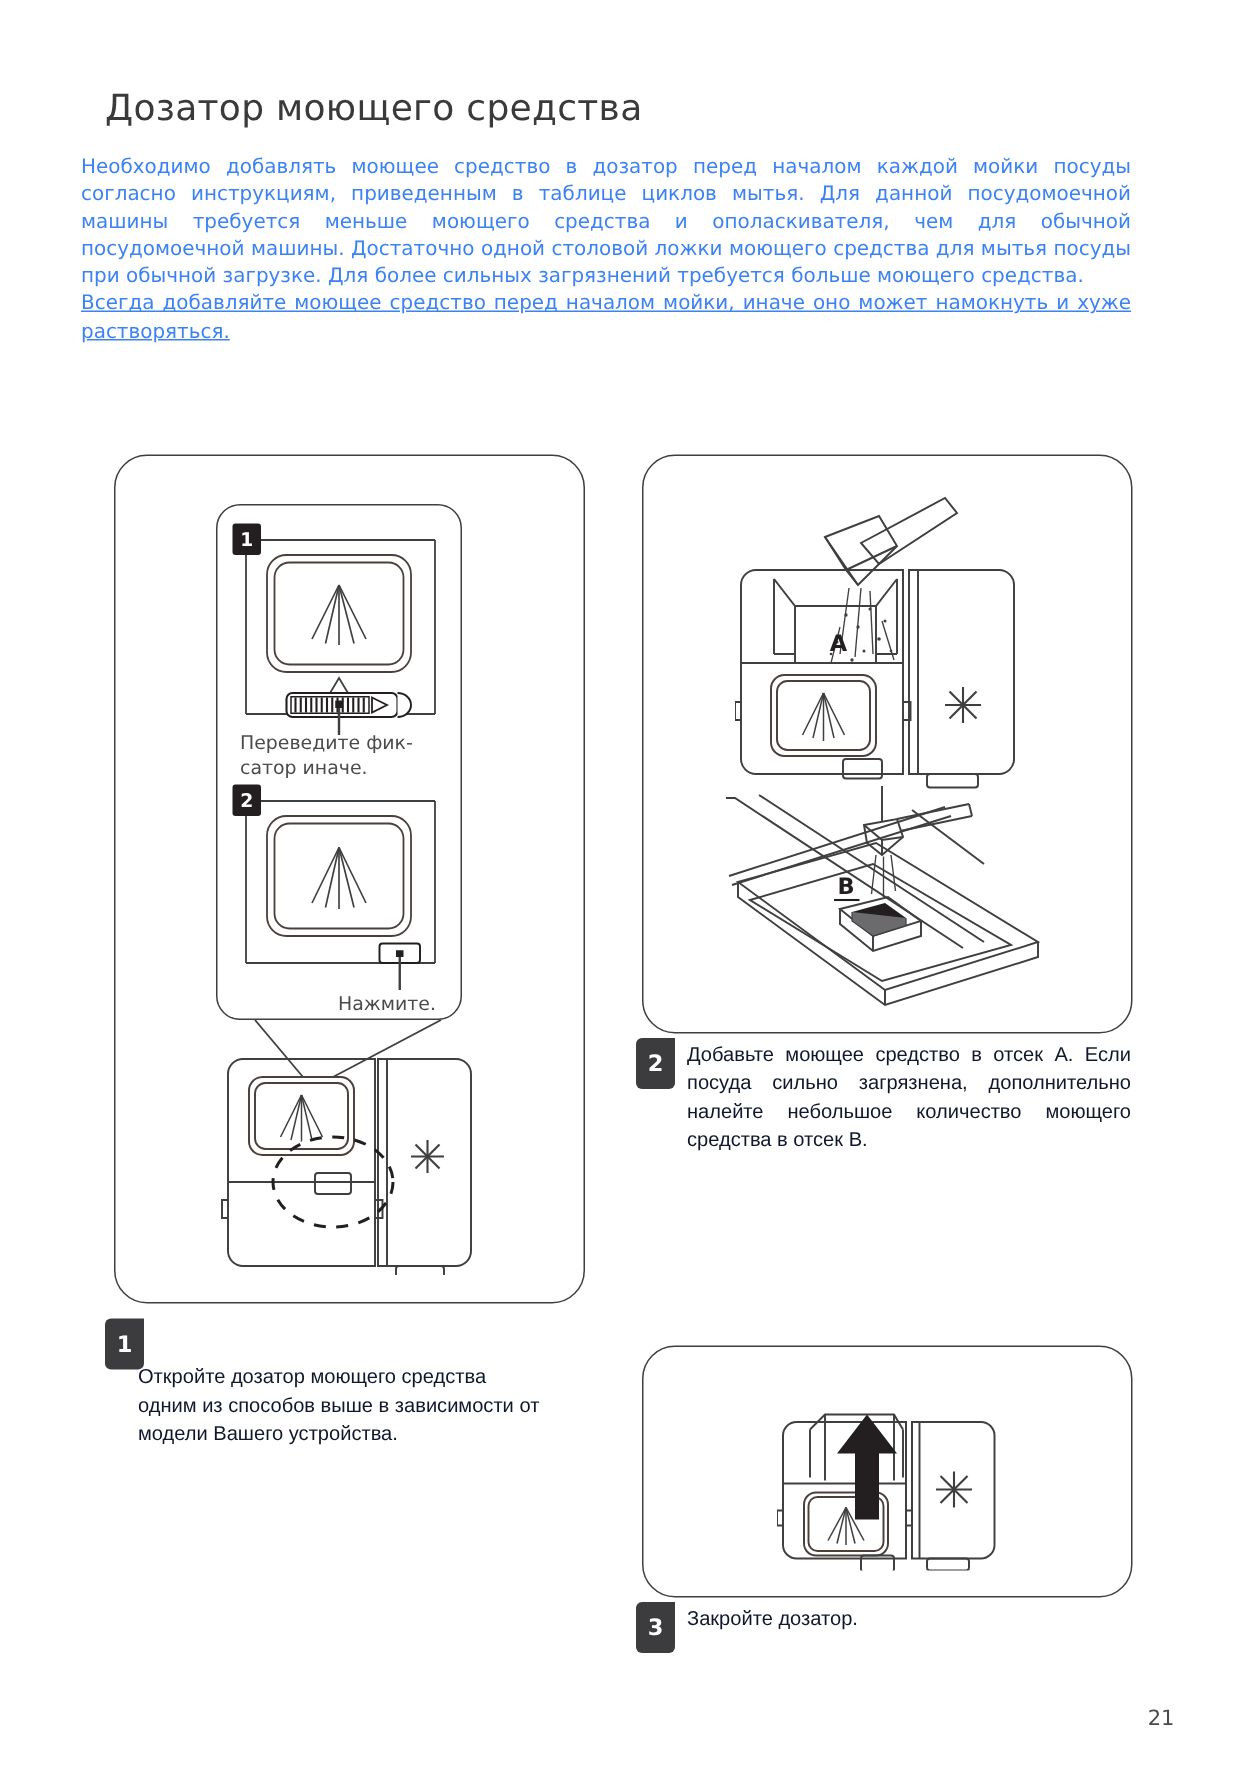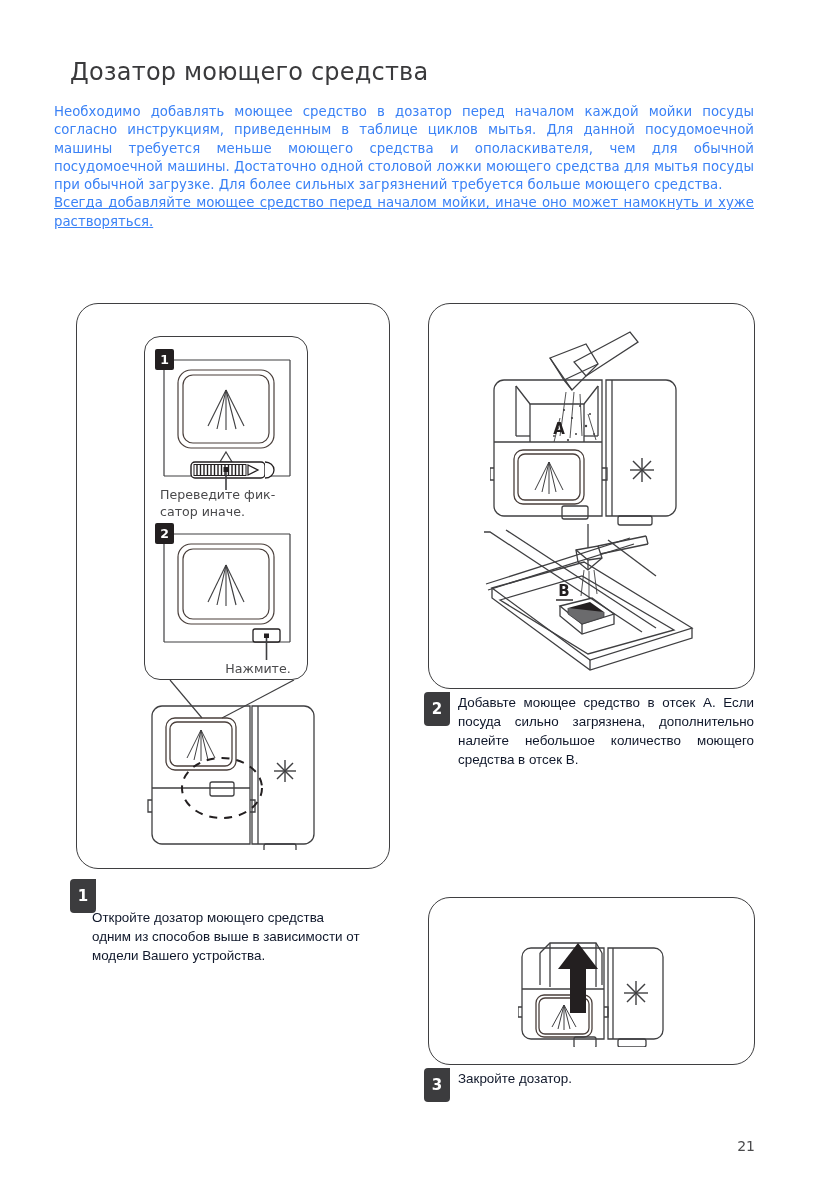--- a/index.html
+++ b/index.html
@@ -92,21 +92,21 @@
 
   .callout{
     position:absolute;
     color:#4a4a4c;
     font-size:12.6px;
     line-height:16.5px;
     font-family:"DejaVu Sans", sans-serif;
   }
 
   .pagenum{
-    position:absolute;right:84px;bottom:37px;
+    position:absolute;right:56px;bottom:37px;
     color:#4a4a4c;font-size:14px;
     font-family:"DejaVu Sans", sans-serif;
     margin-top:12px;
   }
 
   svg{display:block;}
   .fig{position:absolute;}
 </style>
 </head>
 <body>

